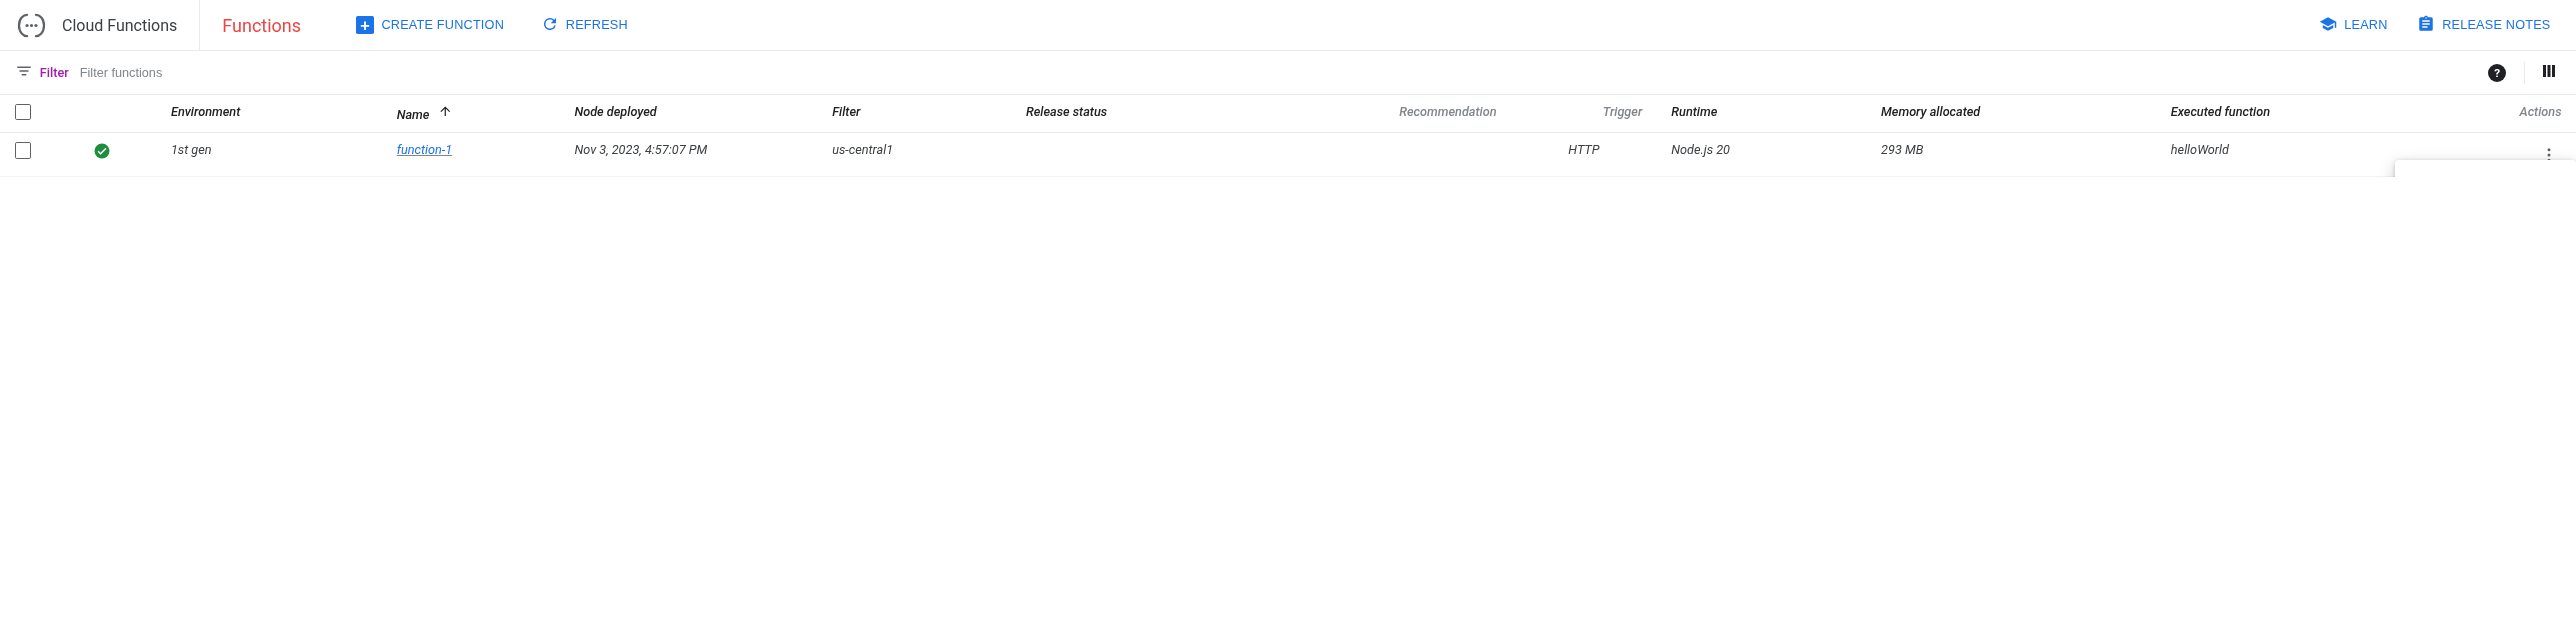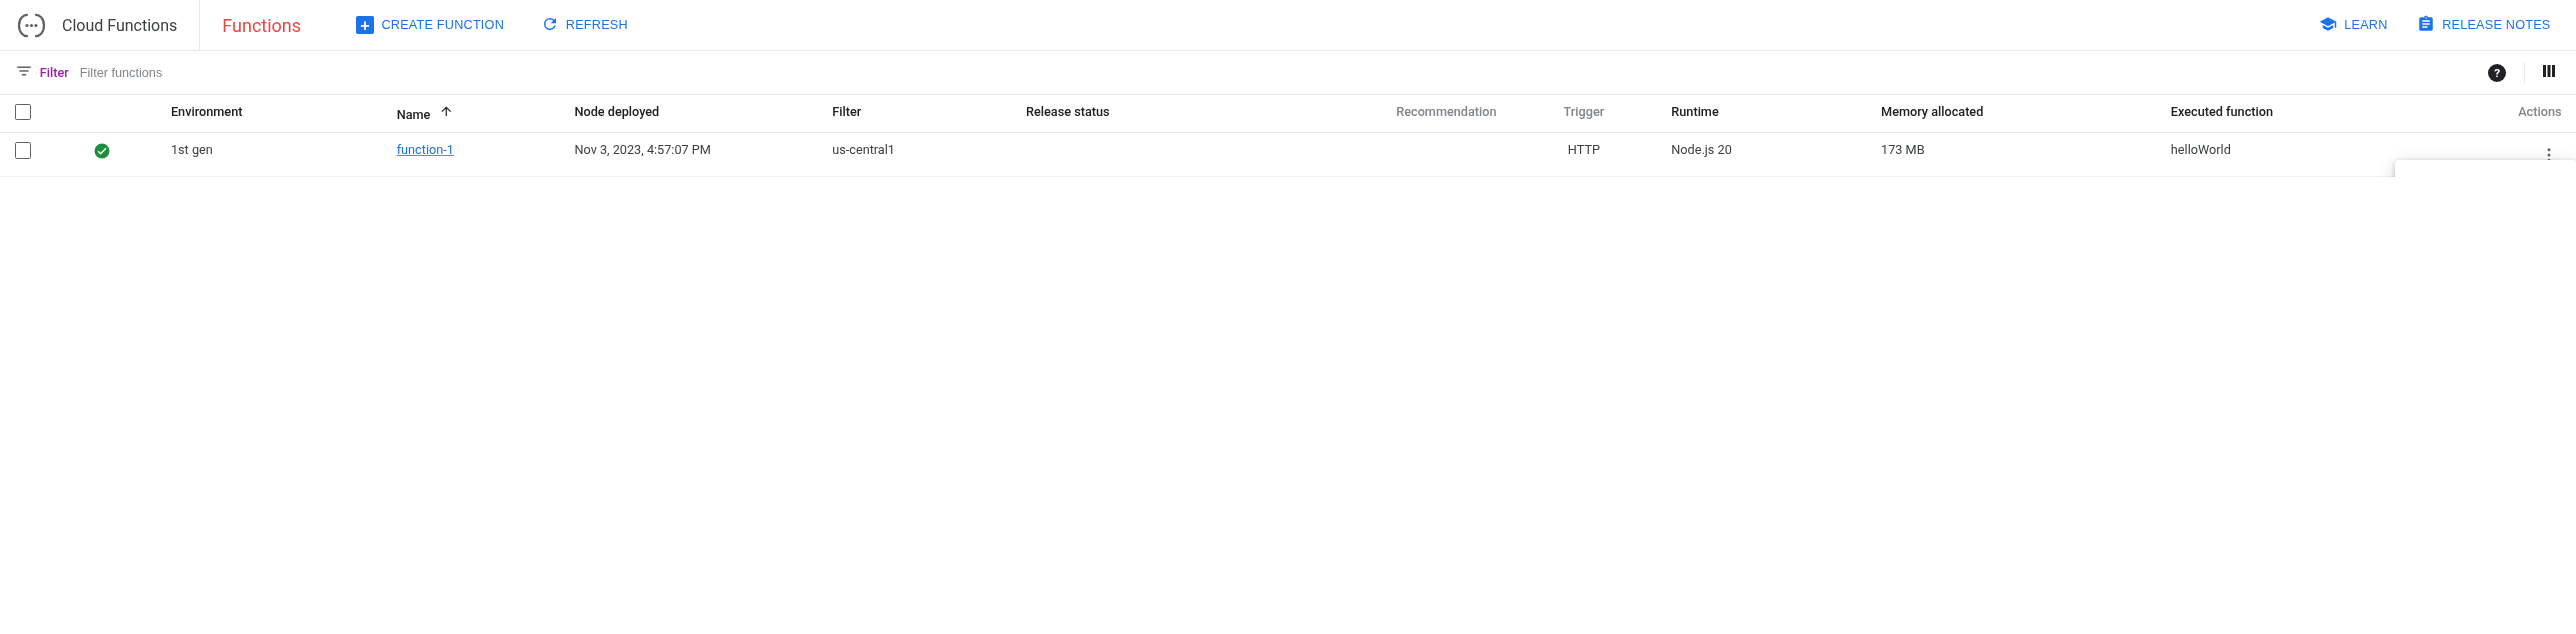--- a/index.html
+++ b/index.html
@@ -261,21 +261,21 @@
   <input class="filter-input" placeholder="Filter functions" style="">
   <span class="help-icon">?</span>
   <span class="divider-v"></span>
   <span class="columns-icon">
     <svg width="18" height="18" viewBox="0 0 24 24" fill="#202124">
       <path d="M4 4h4v16H4V4zm6 0h4v16h-4V4zm6 0h4v16h-4V4z"></path>
     </svg>
   </span>
 </div>
 
-<div class="table-wrap" style="position:relative;">
+<div class="table-wrap" style="position:relative;font-style:italic;">
 <table>
   <colgroup>
     <col class="col-check">
           <col class="col-status">
           <col class="col-env">
           <col class="col-name">
     <col class="col-deployed">
           <col class="col-region">
           <col class="col-upgrade">
           <col class="col-rec">
@@ -295,21 +295,21 @@
         <span class="sort-arrow">
           <svg width="14.5" height="14.5" viewBox="0 0 24 24" fill="#202124">
                   <path d="M12 4l-1.41 1.41L16.17 11H4v2h12.17l-5.58 5.59L12 20l8-8-8-8z" transform="rotate(-90 12 12)"></path>
                 </svg>
         </span>
       </th>
       <th>Node deployed</th>
       <th>Filter</th>
       <th>Release status</th>
       <th class="muted" style="text-align:right;">Recommendation</th>
-      <th class="muted" style="text-align:center;">Trigger</th>
+      <th class="muted" style="text-align:right;">Trigger</th>
       <th>Runtime</th>
       <th>Memory allocated</th>
       <th>Executed function</th>
       <th class="muted" style="text-align:right;">Actions</th>
     </tr>
   </thead>
   <tbody>
     <tr>
       <td><span class="checkbox"></span></td>
       <td>
@@ -321,21 +321,21 @@
         </span>
       </td>
       <td>1st gen</td>
       <td><a class="fn-link">function-1</a></td>
       <td>Nov 3, 2023, 4:57:07 PM</td>
       <td>us-central1</td>
       <td></td>
       <td style="text-align:right;"></td>
       <td style="text-align:center;">HTTP</td>
       <td>Node.js 20</td>
-      <td>173 MB</td>
+      <td>293 MB</td>
       <td>helloWorld</td>
       <td style="text-align:right; position:relative;">
         <span class="kebab">
           <svg width="18" height="18" viewBox="0 0 24 24" fill="#5f6368">
             <circle cx="12" cy="5" r="2"></circle>
                   <circle cx="12" cy="12" r="2"></circle>
                   <circle cx="12" cy="19" r="2"></circle>
           </svg>
         </span>
         <div class="menu" style="top:27px; right:0;">

